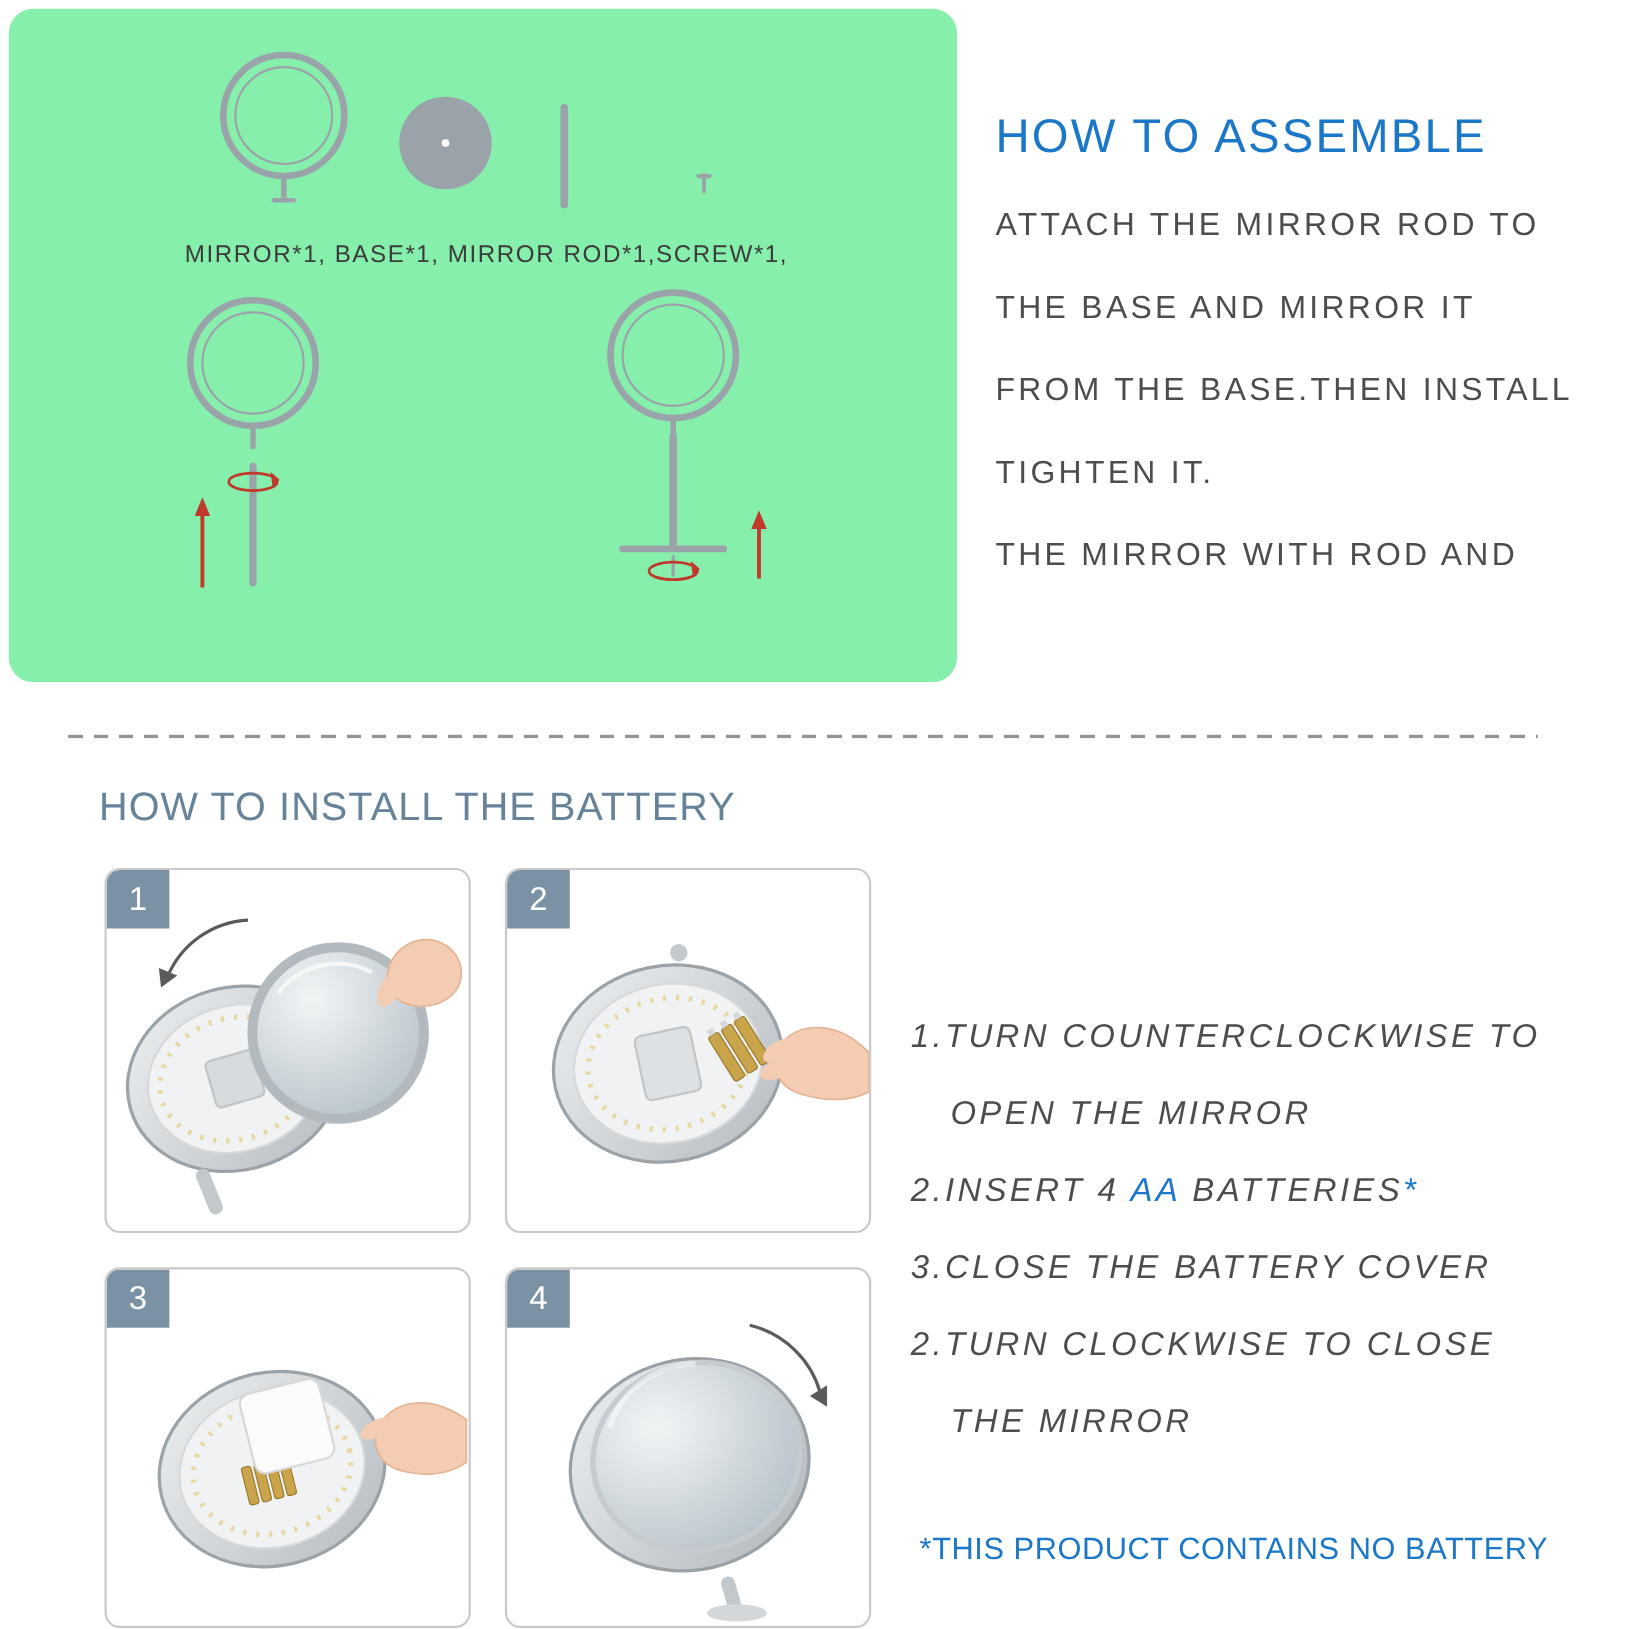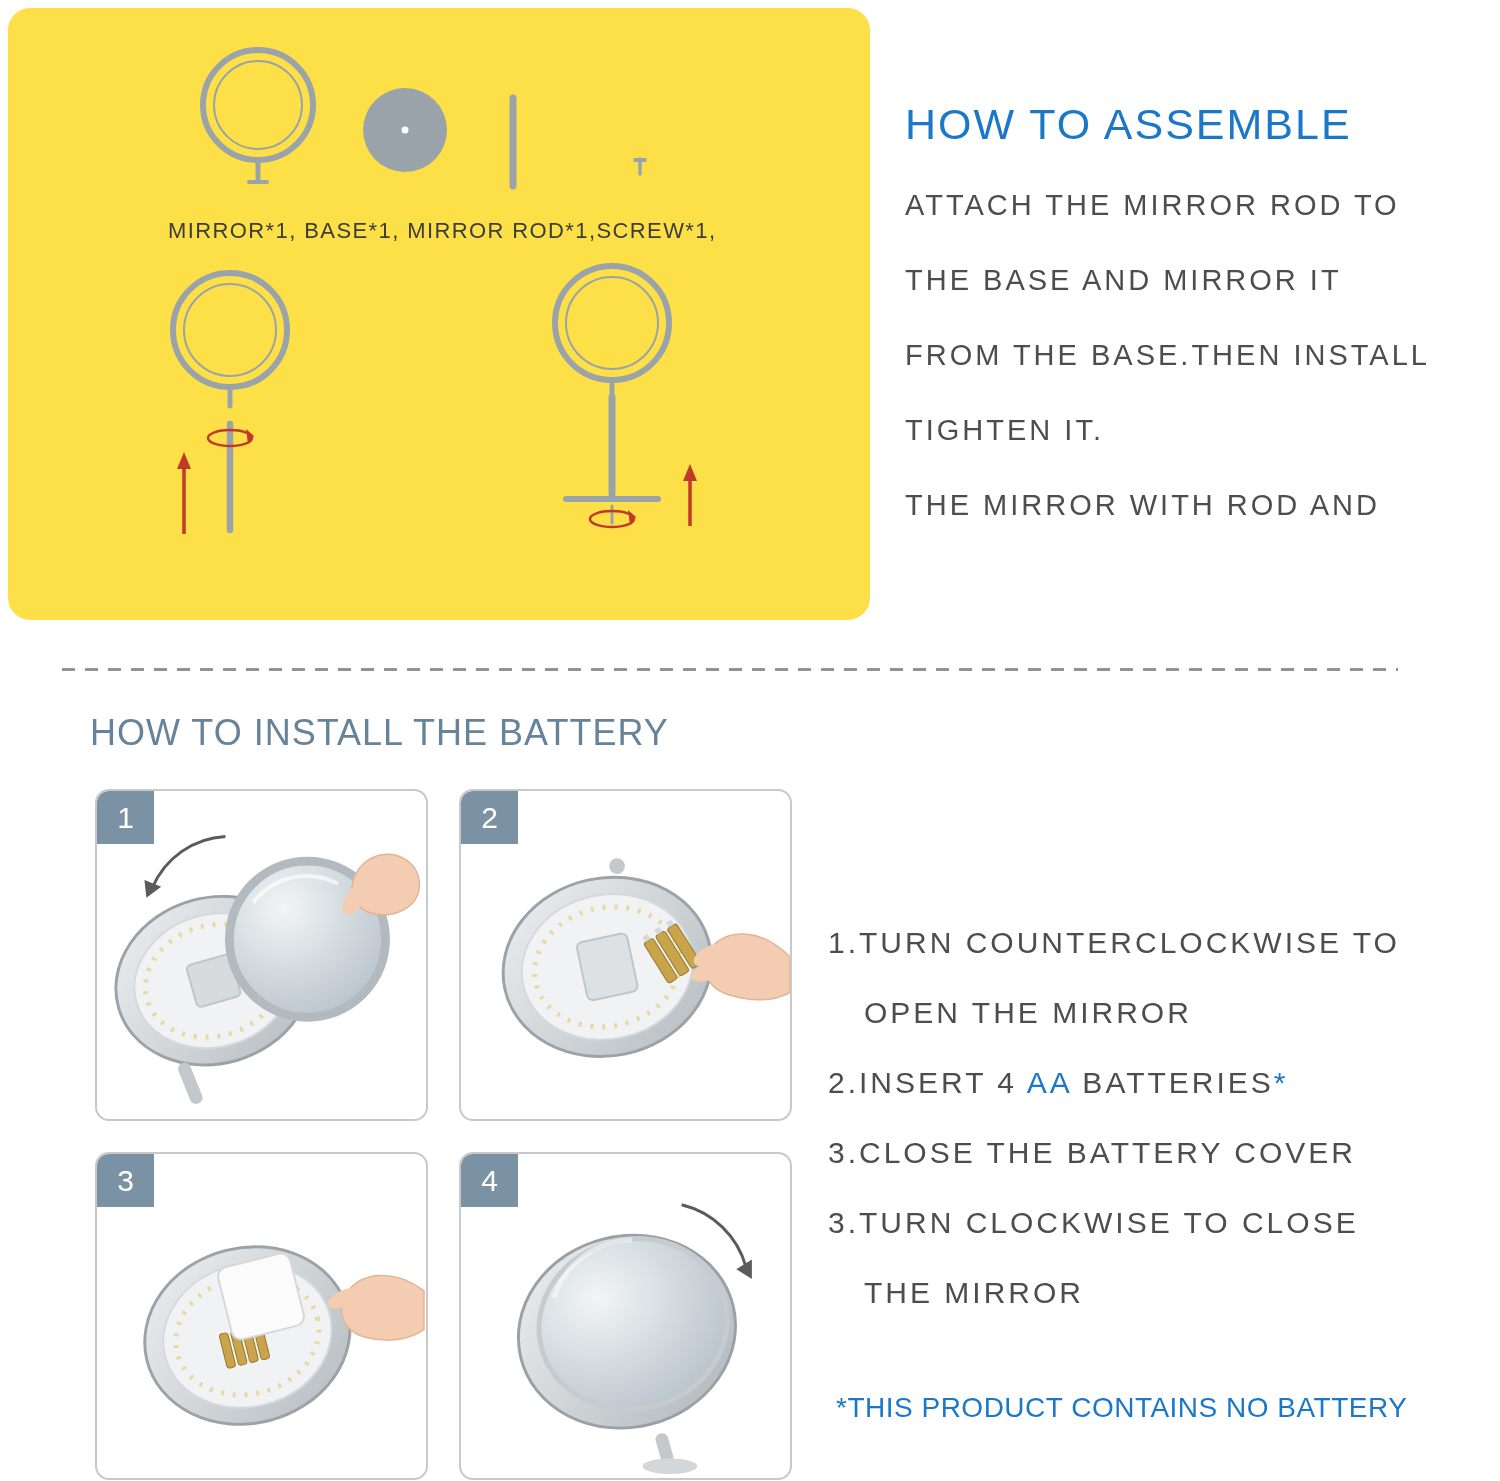--- a/index.html
+++ b/index.html
@@ -1,20 +1,20 @@
 <!DOCTYPE html>
 <html><head>
 <meta charset="utf-8">
 <style>
   * { margin:0; padding:0; box-sizing:border-box; }
   html,body { width:1500px; height:1481px; background:#ffffff; font-family:"Liberation Sans", sans-serif; overflow:hidden; }
   .canvas { position:absolute; left:0; top:0; width:1500px; height:1481px; }
 
   
-  .assembly-box { position:absolute; left:8px; top:8px; width:862px; height:612px; background:#fde047; border-radius:22px;text-align:right; }
+  .assembly-box { position:absolute; left:8px; top:8px; width:862px; height:612px; background:#86efac; border-radius:22px;text-align:right; }
   .assembly-svg { position:absolute; left:0; top:0; width:862px; height:612px; }
   .parts-label { position:absolute; left:160px; top:210px; font-size:22px; letter-spacing:1.4px; color:#3c3c3c; white-space:nowrap; }
 
   .assemble-title { position:absolute; left:905px; top:100px; font-size:43px; font-weight:500; color:#1b78c8; letter-spacing:2px; white-space:nowrap; }
   .assemble-body { position:absolute; left:905px; top:168px; font-size:29px; color:#4d4d4d; letter-spacing:3px; }
   .assemble-body .a-line { height:75px; line-height:75px; white-space:nowrap; }
 
   .dashed-divider { position:absolute; left:62px; top:668px; width:1336px; height:3px;
     background:repeating-linear-gradient(90deg,#8f9499 0 13px,transparent 13px 23px); }
 
@@ -23,21 +23,21 @@
   .panel { position:absolute; width:333px; height:332px; background:#ffffff; border:2px solid #c9c9c9; border-radius:14px; overflow:hidden; }
   .panel svg { position:absolute; left:0; top:0; width:100%; height:100%; }
   #panel-1 { left:95px;  top:789px; }
   #panel-2 { left:459px; top:789px; }
   #panel-3 { left:95px;  top:1152px; height:328px; }
   #panel-4 { left:459px; top:1152px; height:328px; }
   .badge { position:absolute; left:0; top:0; width:57px; height:53px; background:#7b92a5;
     border-top-left-radius:11px; display:flex; align-items:center; justify-content:center;
     color:#ffffff; font-size:30px; z-index:2; }
 
-  .instructions { position:absolute; left:828px; top:908px; font-size:30px; color:#4d4d4d; letter-spacing:3px; }
+  .instructions { position:absolute; left:828px; top:908px; font-size:30px; color:#4d4d4d; letter-spacing:3px;font-style:italic; }
   .i-line { height:70px; line-height:70px; white-space:nowrap; }
   .i-line.cont { padding-left:36px; }
   .blue { color:#1b78c8; }
   .footnote { position:absolute; left:826px; top:1392px; font-size:28px; letter-spacing:0.5px; color:#1b78c8; white-space:nowrap;margin-left:10px; }
 </style>
 </head>
 <body>
 
 <div class="canvas">
 
@@ -248,19 +248,19 @@
         <ellipse cx="212" cy="320" rx="28" ry="8" fill="#d3d7da"></ellipse>
       </g>
     </svg>
   </div>
 
   <div class="instructions">
     <div class="i-line">1.TURN COUNTERCLOCKWISE TO</div>
     <div class="i-line cont">OPEN THE MIRROR</div>
     <div class="i-line"><span>2.INSERT 4 </span><span class="blue">AA</span><span> BATTERIES</span><span class="blue">*</span></div>
     <div class="i-line">3.CLOSE THE BATTERY COVER</div>
-    <div class="i-line">3.TURN CLOCKWISE TO CLOSE</div>
+    <div class="i-line">2.TURN CLOCKWISE TO CLOSE</div>
     <div class="i-line cont">THE MIRROR</div>
   </div>
 
   <div class="footnote">*THIS PRODUCT CONTAINS NO BATTERY</div>
 
 </div>
 
 </body></html>

